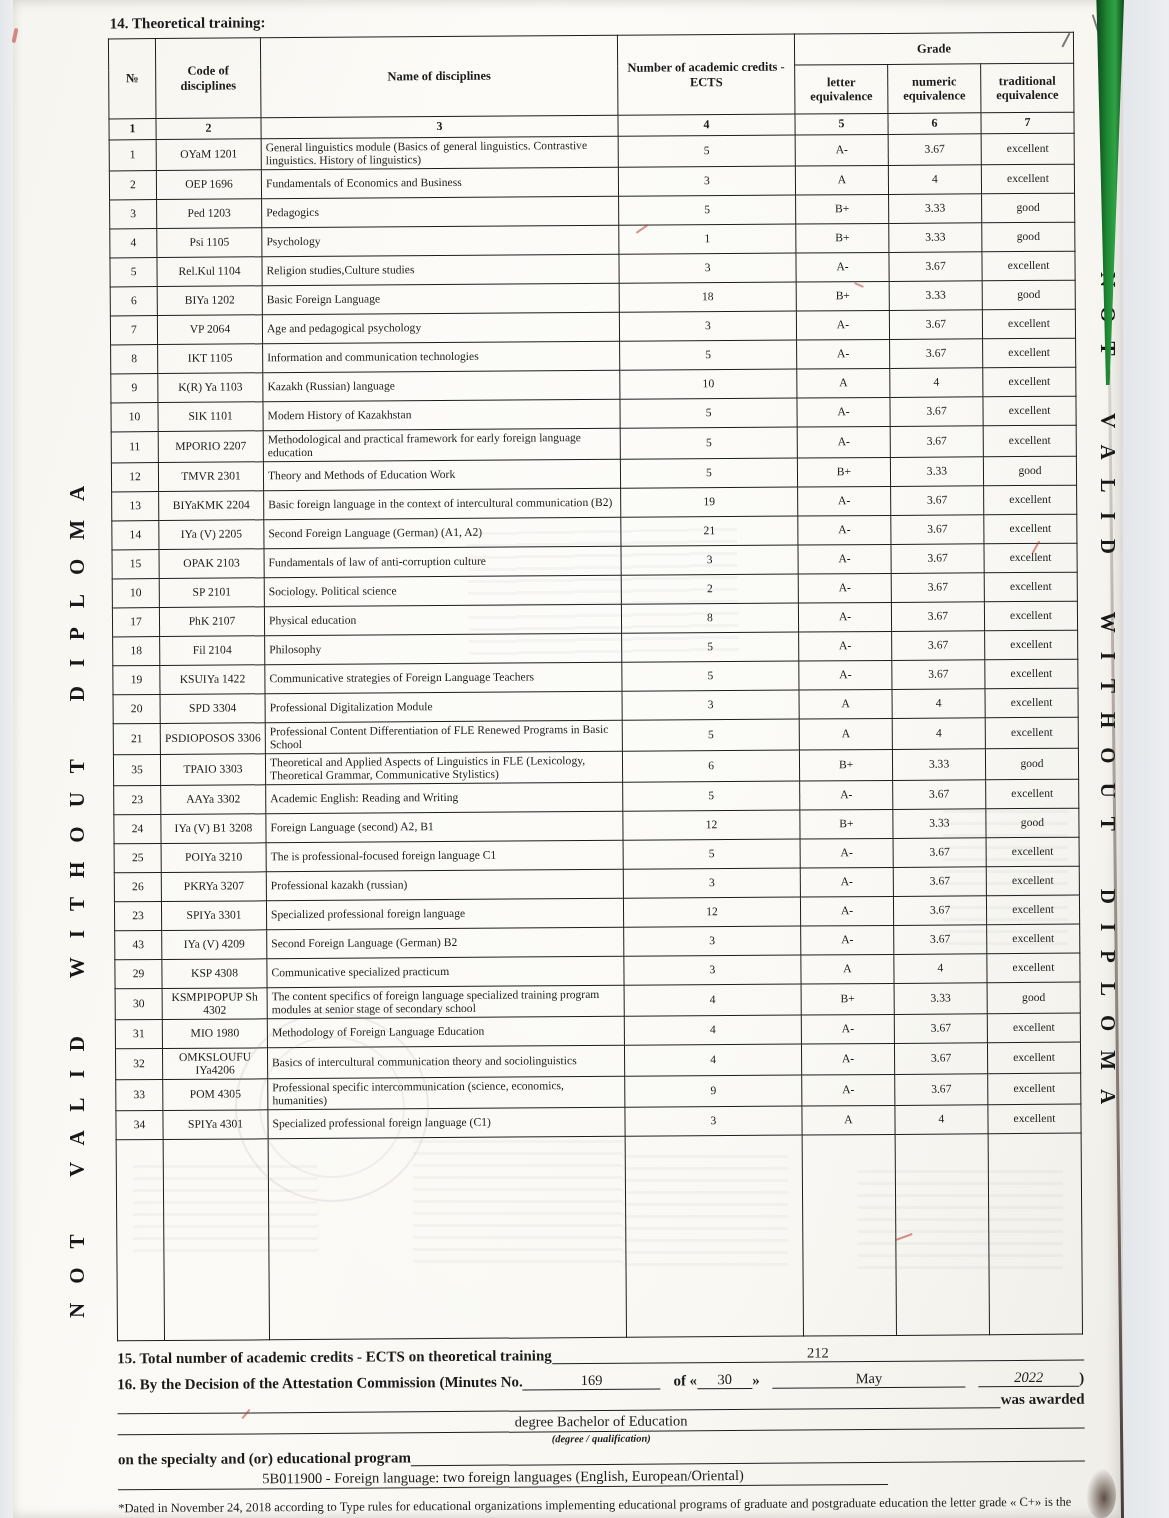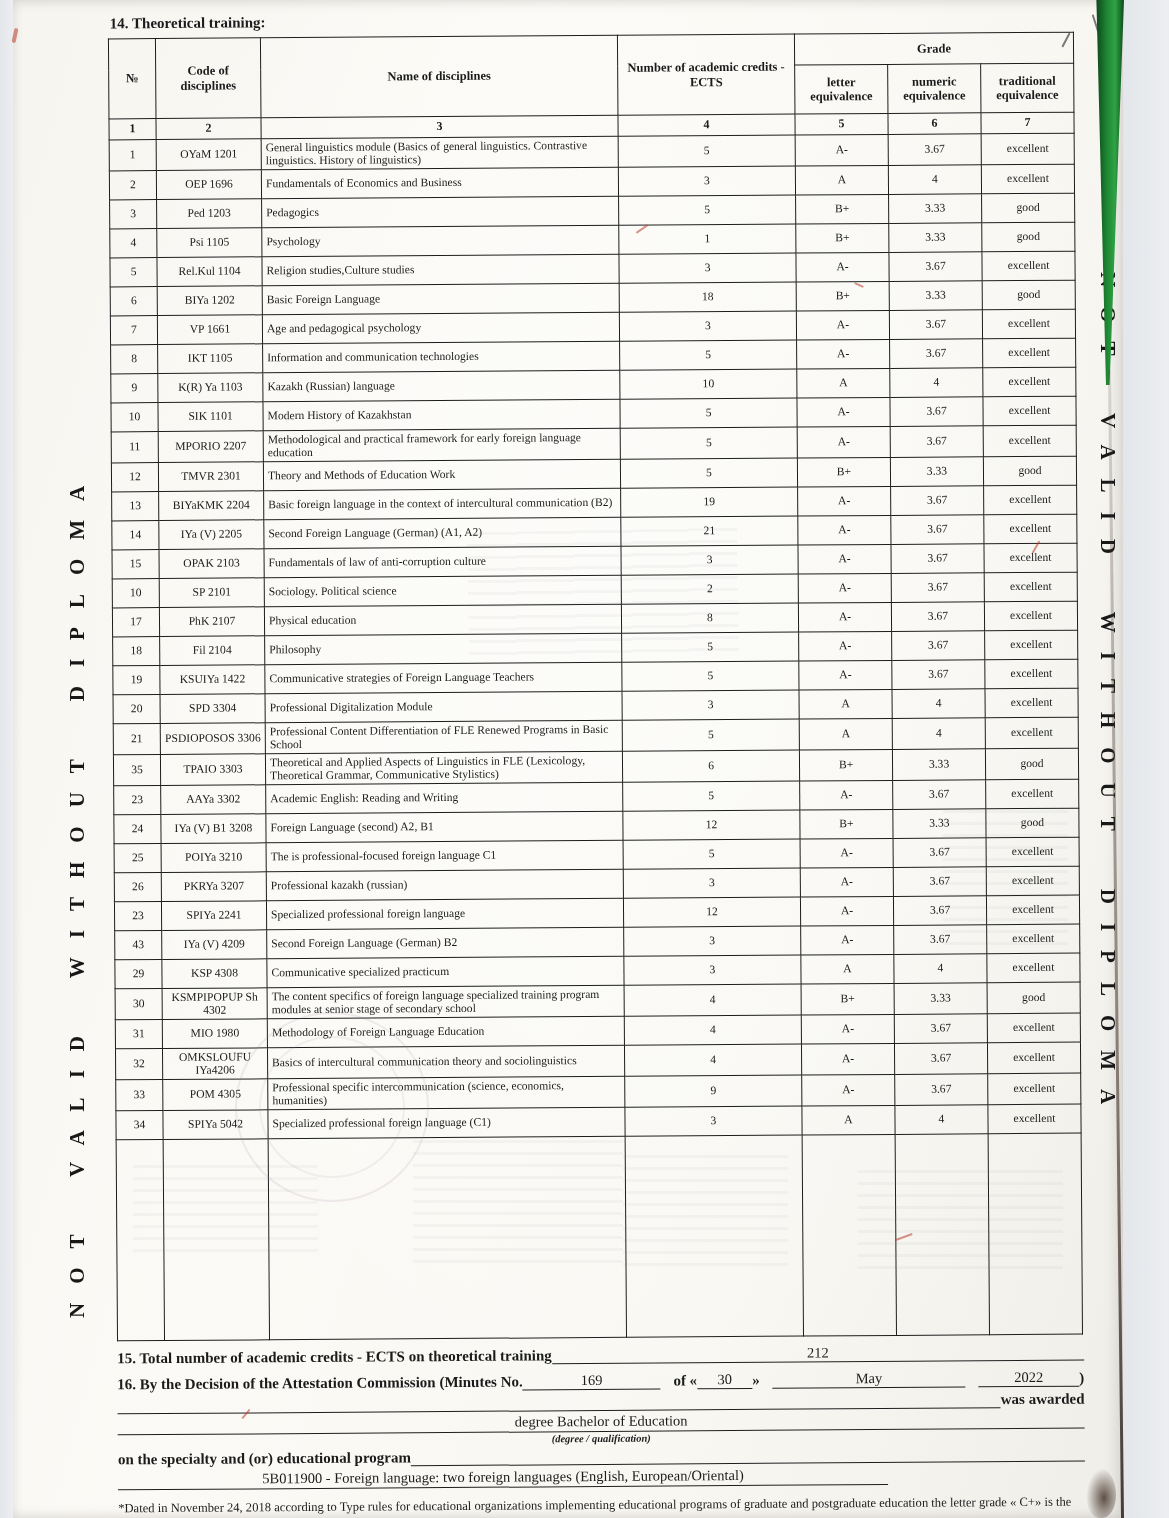--- a/index.html
+++ b/index.html
@@ -71,21 +71,21 @@
 
   
   .bsec{font-size:15px;}
   .row-line{display:flex;align-items:flex-end;margin-top:7px;}
   .bold{font-weight:bold;white-space:nowrap;}
   .u{border-bottom:1.8px solid #1e1e1e;text-align:center;font-size:14.5px;line-height:1.25;}
   .u.grow{flex:1;}
   .u.w60{width:60px;}
   .u.w150{width:150px;}
   .u.w210{width:210px;}
-  .u.w110{width:110px;}
+  .u.w110{width:110px;font-style:italic;}
   .gap{width:14px;}
   .awarded{margin-top:4px;}
   .degree-center{margin-top:2px;border-bottom:1.9px solid #1e1e1e;text-align:center;font-size:14.5px;padding-bottom:1px;}
   .caption{text-align:center;font-style:italic;font-weight:bold;font-size:10.5px;margin-top:1px;}
   .spec-line{margin-top:4px;}
   .spec-value{width:770px;border-bottom:1.9px solid #1e1e1e;text-align:center;font-size:14.5px;margin-top:3px;padding-bottom:1px;}
   .footnote{margin-top:10px;font-size:12.6px;line-height:1.35;width:966px;}
 
   
   .stamp{
@@ -189,21 +189,21 @@
     <td class="c-no">6</td>
     <td class="c-code">BIYa 1202</td>
     <td class="c-name">Basic Foreign Language</td>
     <td class="c-credits">18</td>
     <td class="c-letter">B+</td>
     <td class="c-numeric">3.33</td>
     <td class="c-trad">good</td>
   </tr>
             <tr>
     <td class="c-no">7</td>
-    <td class="c-code">VP 1661</td>
+    <td class="c-code">VP 2064</td>
     <td class="c-name">Age and pedagogical psychology</td>
     <td class="c-credits">3</td>
     <td class="c-letter">A-</td>
     <td class="c-numeric">3.67</td>
     <td class="c-trad">excellent</td>
   </tr>
             <tr>
     <td class="c-no">8</td>
     <td class="c-code">IKT 1105</td>
     <td class="c-name">Information and communication technologies</td>
@@ -369,21 +369,21 @@
     <td class="c-no">26</td>
     <td class="c-code">PKRYa 3207</td>
     <td class="c-name">Professional kazakh (russian)</td>
     <td class="c-credits">3</td>
     <td class="c-letter">A-</td>
     <td class="c-numeric">3.67</td>
     <td class="c-trad">excellent</td>
   </tr>
             <tr>
     <td class="c-no">23</td>
-    <td class="c-code">SPIYa 2241</td>
+    <td class="c-code">SPIYa 3301</td>
     <td class="c-name">Specialized professional foreign language</td>
     <td class="c-credits">12</td>
     <td class="c-letter">A-</td>
     <td class="c-numeric">3.67</td>
     <td class="c-trad">excellent</td>
   </tr>
             <tr>
     <td class="c-no">43</td>
     <td class="c-code">IYa (V) 4209</td>
     <td class="c-name">Second Foreign Language (German) B2</td>
@@ -432,21 +432,21 @@
     <td class="c-no">33</td>
     <td class="c-code">POM 4305</td>
     <td class="c-name">Professional specific intercommunication (science, economics, humanities)</td>
     <td class="c-credits">9</td>
     <td class="c-letter">A-</td>
     <td class="c-numeric">3.67</td>
     <td class="c-trad">excellent</td>
   </tr>
             <tr>
     <td class="c-no">34</td>
-    <td class="c-code">SPIYa 5042</td>
+    <td class="c-code">SPIYa 4301</td>
     <td class="c-name">Specialized professional foreign language (C1)</td>
     <td class="c-credits">3</td>
     <td class="c-letter">A</td>
     <td class="c-numeric">4</td>
     <td class="c-trad">excellent</td>
   </tr>
             <tr class="filler">
     <td class="c-no"></td>
     <td class="c-code"></td>
     <td class="c-name"></td>

